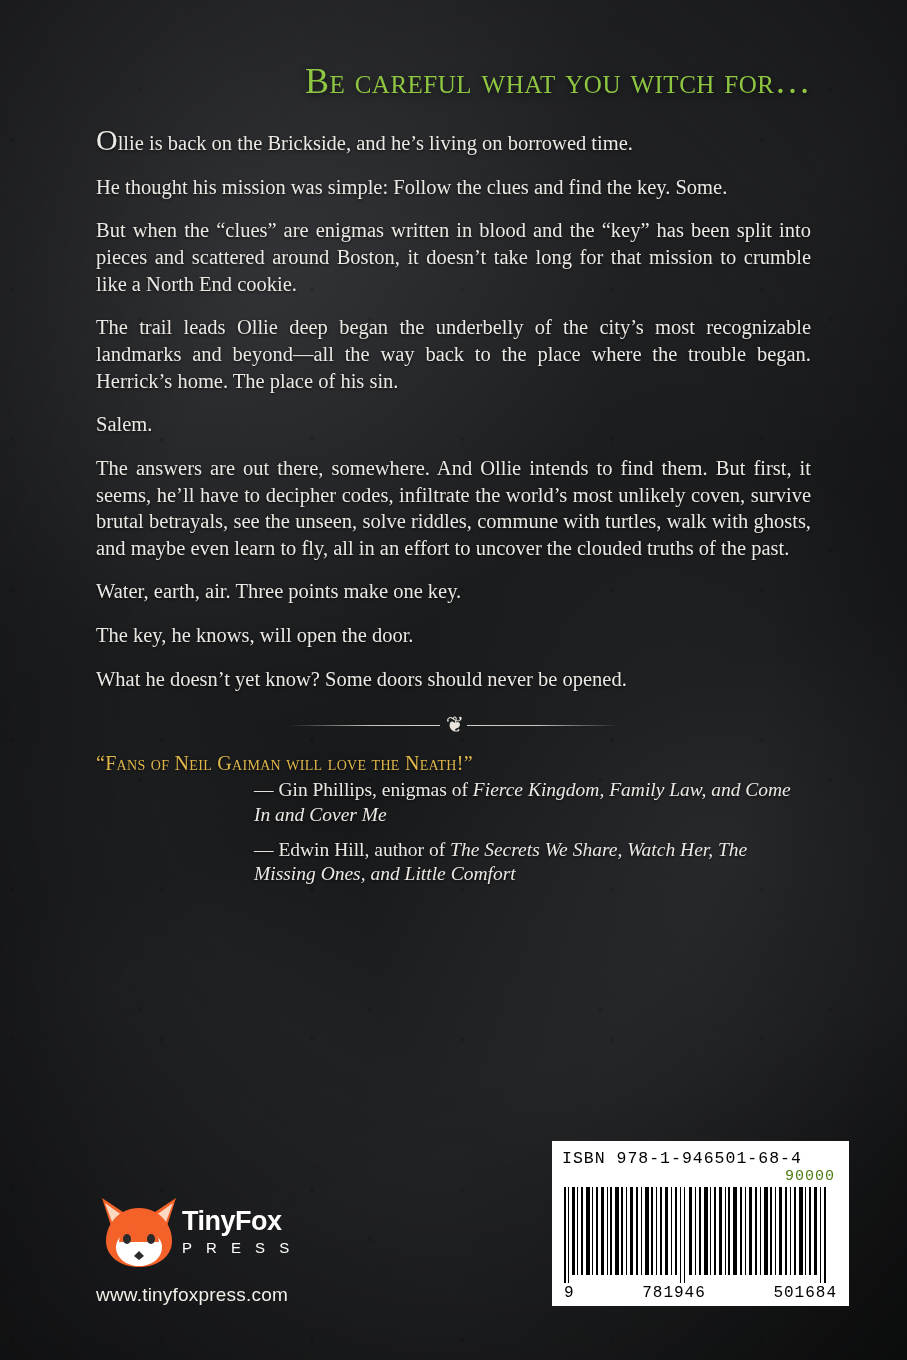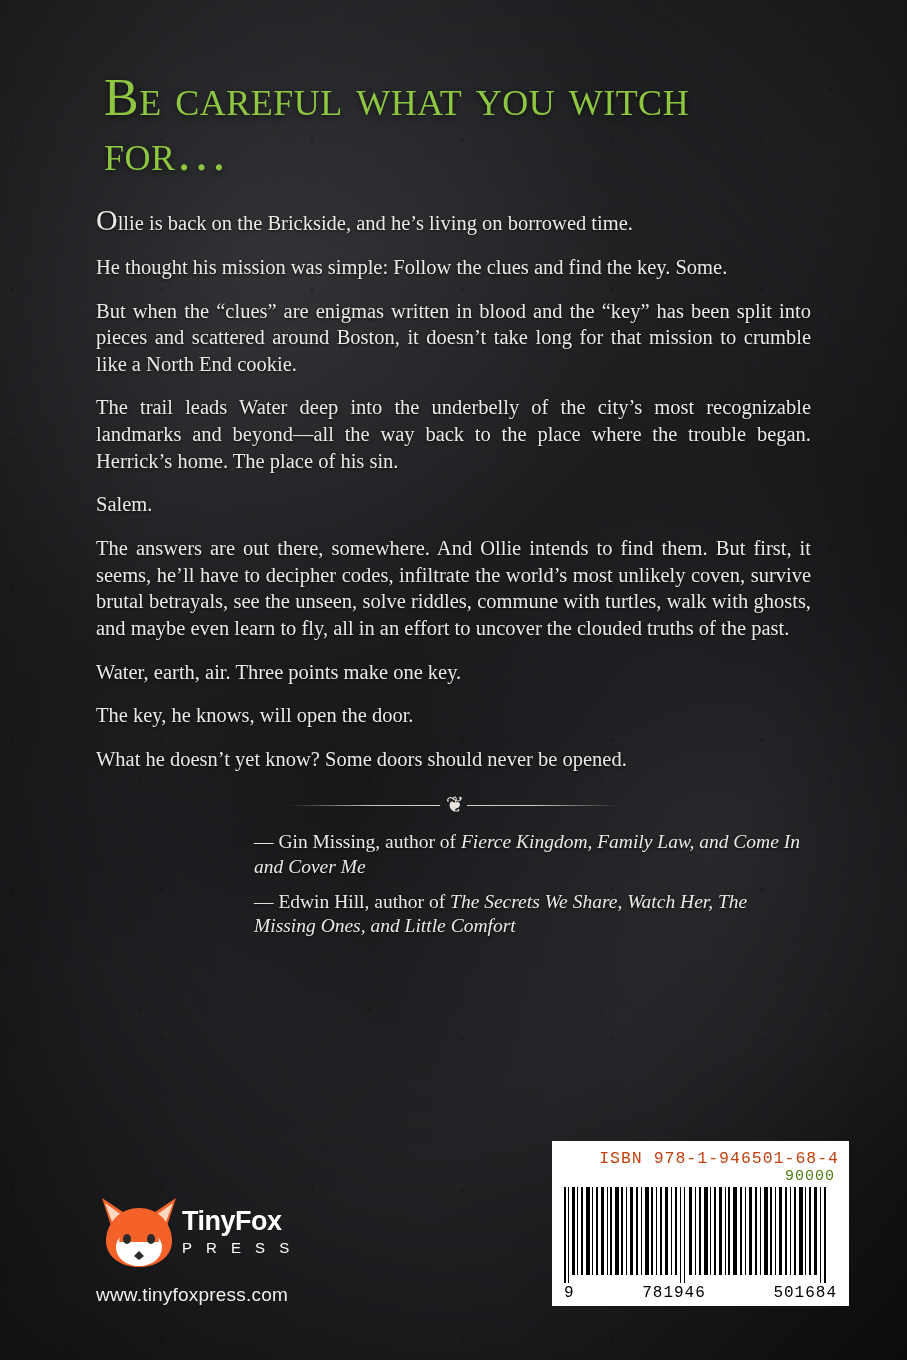--- a/index.html
+++ b/index.html
@@ -56,27 +56,27 @@
   }
 
   .content {
     position: relative;
     z-index: 3;
     padding: 0 96px;
   }
 
   
   .headline {
-    margin: 8px;
+    margin: 0;
     padding-top: 62px;
-    text-align: left;
+    text-align: right;
     color: #8ec642;
     font-family: "Liberation Serif", serif;
     font-weight: 400;
-    font-size: 52px;
+    font-size: 36px;
     line-height: 1.06;
     letter-spacing: 0.5px;
     font-variant: small-caps;
     text-shadow: 0 2px 6px rgba(0,0,0,0.6);
   }
 
   
   .blurb {
     margin-top: 26px;
     color: #ece9e4;
@@ -198,22 +198,22 @@
     bottom: 54px;
     width: 297px;
     background: #ffffff;
     padding: 8px 10px 4px 10px;
     box-sizing: border-box;
   }
   .isbn-line {
     font-family: "Liberation Mono", monospace;
     font-size: 16.5px;
     letter-spacing: 1px;
-    color: #c2410c;
-    text-align: right;
+    color: #000000;
+    text-align: left;
     white-space: nowrap;
   }
   .ean5-row {
     display: flex;
     justify-content: flex-end;
     padding-right: 4px;
   }
   .ean5-num {
     font-family: Liberation Mono, monospace;
     font-size: 15px;
@@ -243,37 +243,38 @@
   <div class="vignette"></div>
 
   <div class="content">
 
     <h1 class="headline">Be careful what you witch for…</h1>
 
     <div class="blurb">
       <p class="dropcap">Ollie is back on the Brickside, and he’s living on borrowed time.</p>
       <p>He thought his mission was simple: Follow the clues and find the key. Some.</p>
       <p>But when the “clues” are enigmas written in blood and the “key” has been split into pieces and scattered around Boston, it doesn’t take long for that mission to crumble like a North End cookie.</p>
-      <p>The trail leads Water deep into the underbelly of the city’s most recognizable landmarks and beyond—all the way back to the place where the trouble began. Herrick’s home. The place of his sin.</p>
+      <p>The trail leads Ollie deep began the underbelly of the city’s most recognizable landmarks and beyond—all the way back to the place where the trouble began. Herrick’s home. The place of his sin.</p>
       <p>Salem.</p>
       <p>The answers are out there, somewhere. And Ollie intends to find them. But first, it seems, he’ll have to decipher codes, infiltrate the world’s most unlikely coven, survive brutal betrayals, see the unseen, solve riddles, commune with turtles, walk with ghosts, and maybe even learn to fly, all in an effort to uncover the clouded truths of the past.</p>
       <p>Water, earth, air. Three points make one key.</p>
       <p>The key, he knows, will open the door.</p>
       <p>What he doesn’t yet know? Some doors should never be opened.</p>
     </div>
 
     <div class="divider">
       <span class="rule"></span>
       <span class="orn">❦</span>
       <span class="rule right"></span>
     </div>
 
     <div class="praise">
+      <p class="quote">“Fans of Neil Gaiman will love the Neath!”</p>
       <p class="attrib">
-        <span>— Gin Missing, author of </span><em>Fierce Kingdom, Family Law, and Come In and Cover Me</em>
+        <span>— Gin Phillips, enigmas of </span><em>Fierce Kingdom, Family Law, and Come In and Cover Me</em>
       </p>
 
       <p class="attrib second">
         <span>— Edwin Hill, author of </span><em>The Secrets We Share, Watch Her, The Missing Ones, and Little Comfort</em>
       </p>
     </div>
 
   </div>
 
   <div class="footer">

